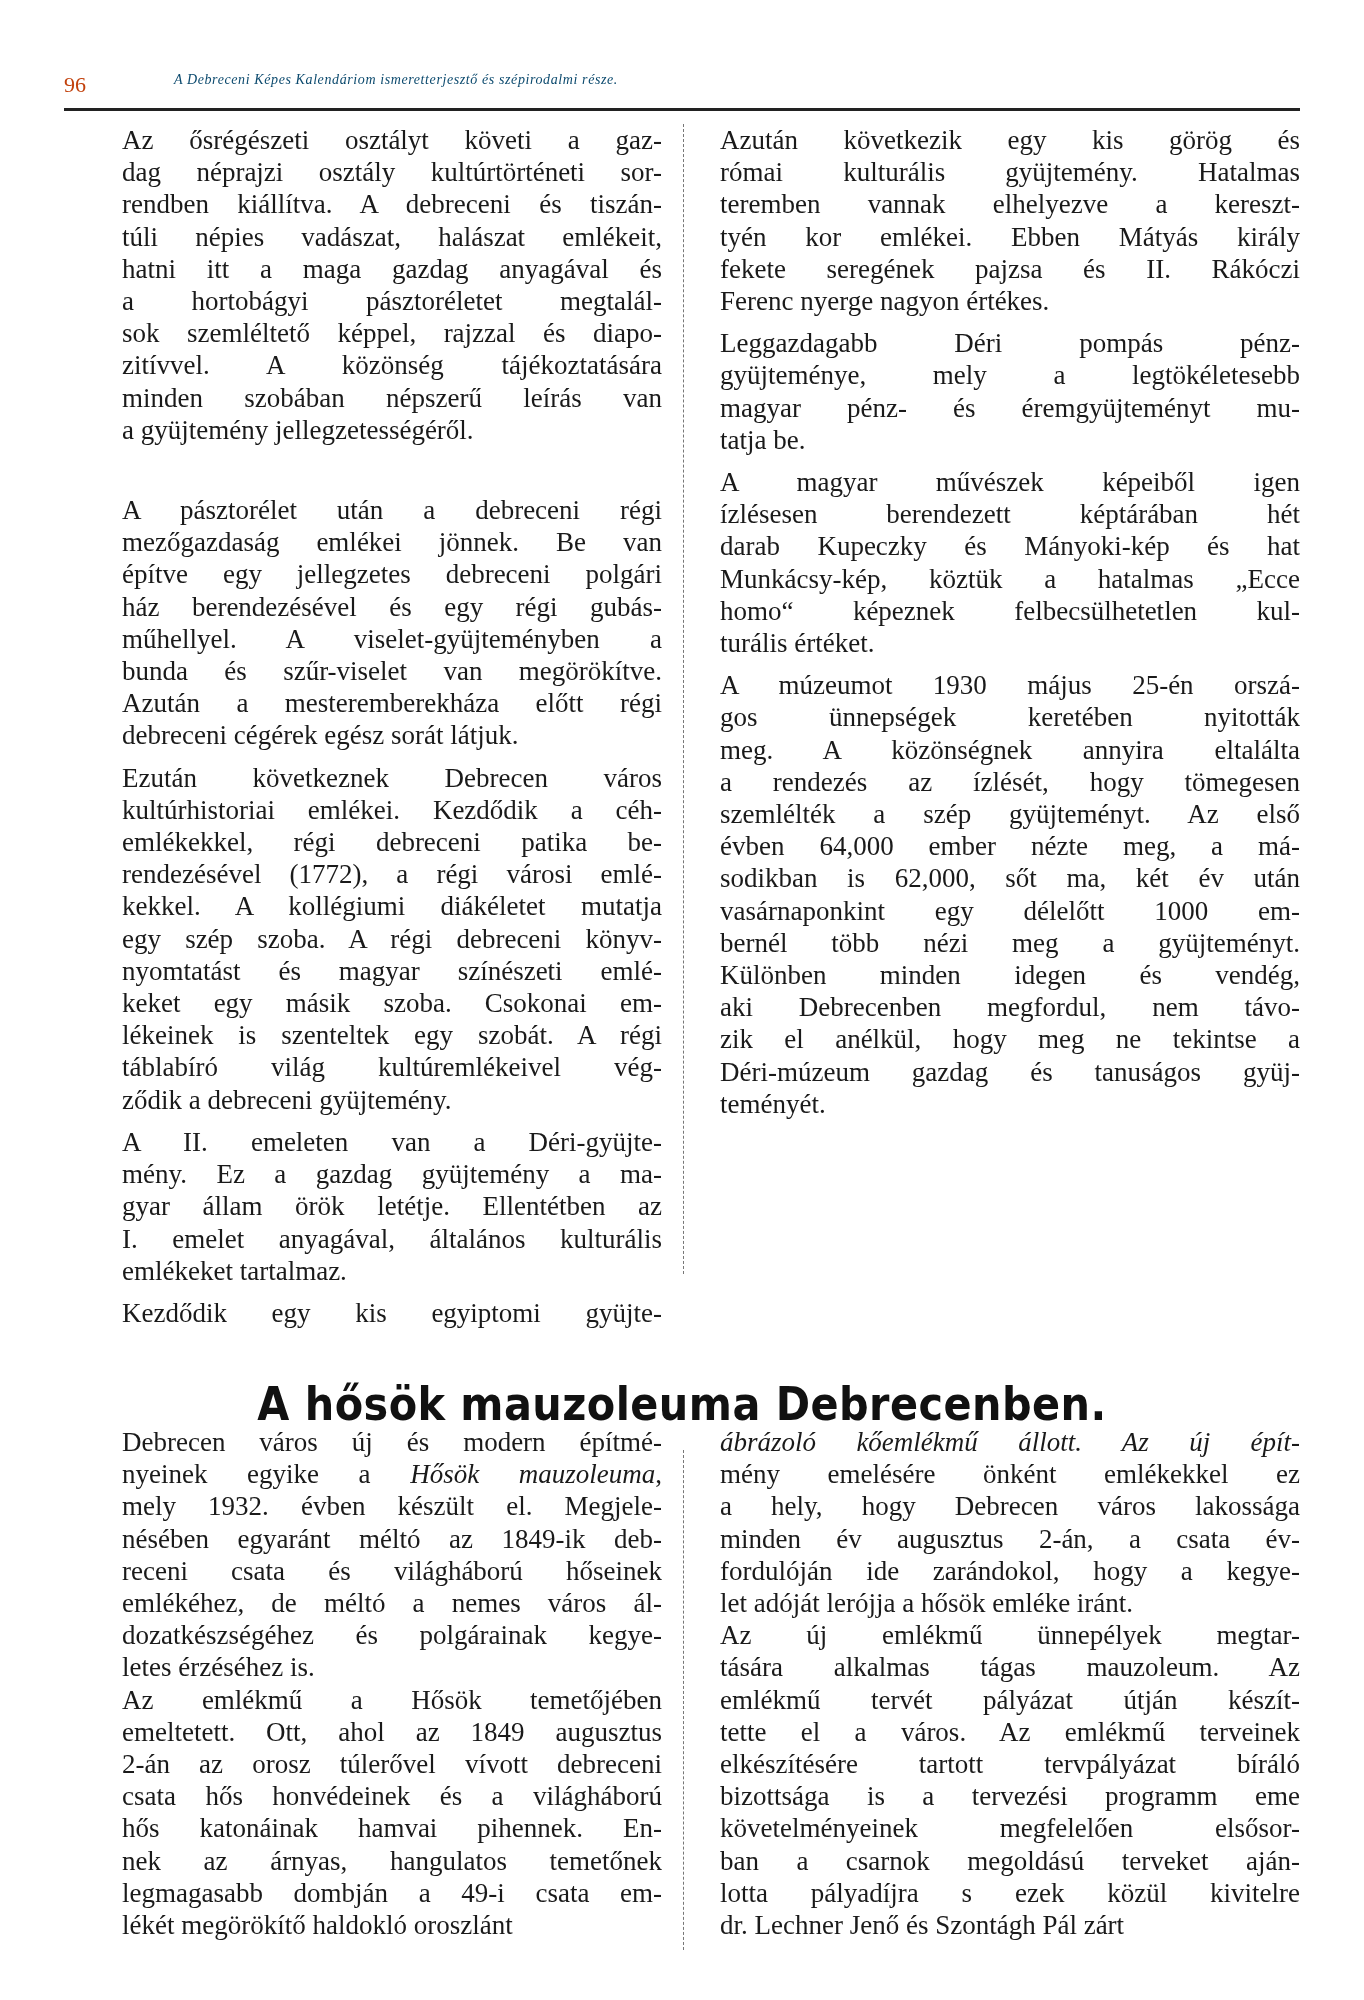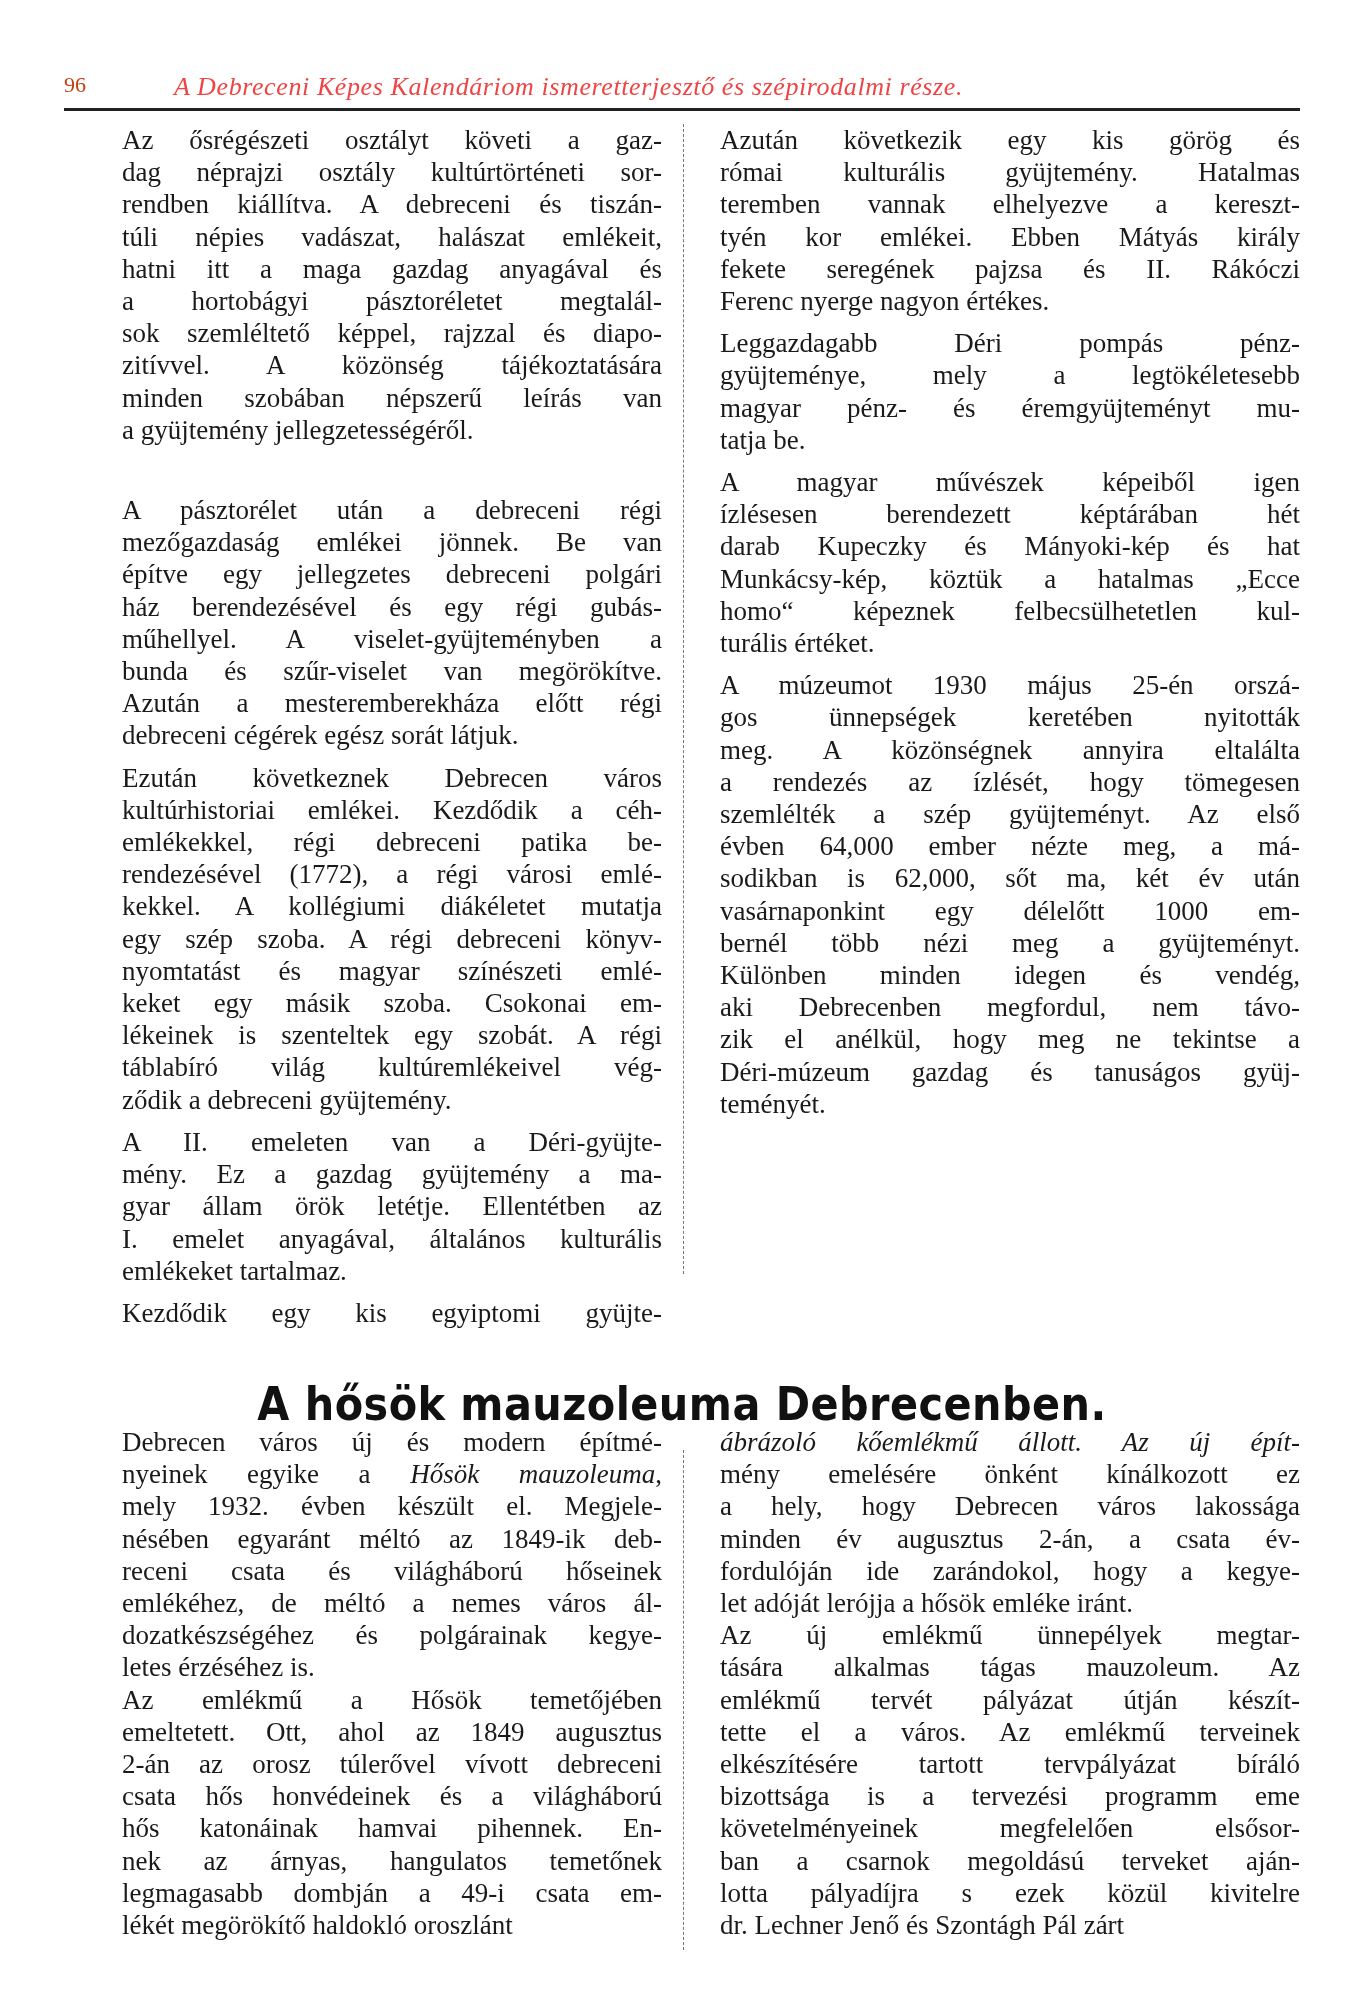--- a/index.html
+++ b/index.html
@@ -11,22 +11,22 @@
   .page-header {
     position: absolute; left: 64px; top: 62px; width: 1236px; height: 46px;
     border-bottom: 3px solid #222;
   }
   .page-number {
     position: absolute; left: 0; top: 10px;
     font-family: "Liberation Serif", serif; font-size: 22px; color: #c2410c;
   }
   .running-head {
     position: absolute; left: 110px; top: 10px;
-    font-family: "Liberation Serif", serif; font-style: italic; font-size: 26px;
-    letter-spacing: 0.6px; color: #ef4444;
+    font-family: "Liberation Serif", serif; font-style: italic; font-size: 14px;
+    letter-spacing: 0.6px; color: #0c4a6e;
   }
   .section { position: absolute; left: 88px; width: 1210px; }
   .section.top { top: 124px; height: 1160px; }
   .section.bottom { top: 1426px; height: 540px; }
   .col {
     position: absolute; top: 0; width: 574px;
     font-family: "Liberation Serif", serif; font-size: 27px; line-height: 32.2px;
     text-align: justify; hyphens: manual;
   }
   .col.left { left: 0; font-family: Liberation Serif, serif; }
@@ -169,21 +169,21 @@
         <span class="line">hős katonáinak hamvai pihennek. En-</span>
         <span class="line">nek az árnyas, hangulatos temetőnek</span>
         <span class="line">legmagasabb dombján a 49-i csata em-</span>
         <span class="line last">lékét megörökítő haldokló oroszlánt</span>
       </div>
     </div>
   <div class="col-divider"></div>
   <div class="col right">
       <div class="para">
         <span class="line" style="text-indent: 34px; font-style: italic;">ábrázoló kőemlékmű állott. Az új épít-</span>
-        <span class="line">mény emelésére önként kínálkozott ez</span>
+        <span class="line">mény emelésére önként emlékekkel ez</span>
         <span class="line">a hely, hogy Debrecen város lakossága</span>
         <span class="line">minden év augusztus 2-án, a csata év-</span>
         <span class="line">fordulóján ide zarándokol, hogy a kegye-</span>
         <span class="line last">let adóját lerójja a hősök emléke iránt.</span>
       </div>
       <div class="para">
         <span class="line" style="text-indent: 34px;">Az új emlékmű ünnepélyek megtar-</span>
         <span class="line">tására alkalmas tágas mauzoleum. Az</span>
         <span class="line">emlékmű tervét pályázat útján készít-</span>
         <span class="line">tette el a város. Az emlékmű terveinek</span>

